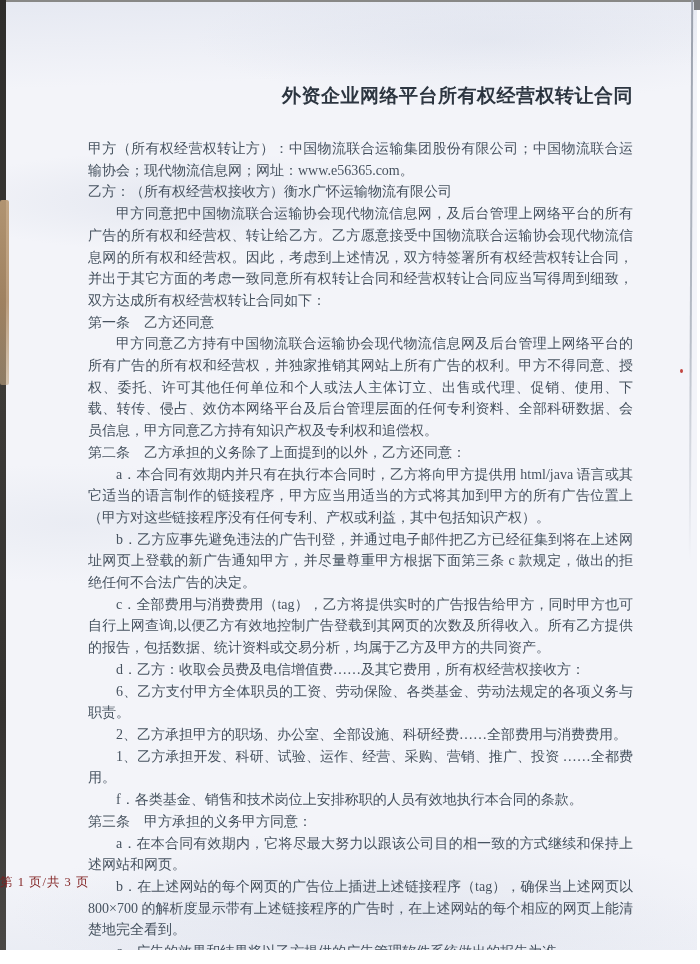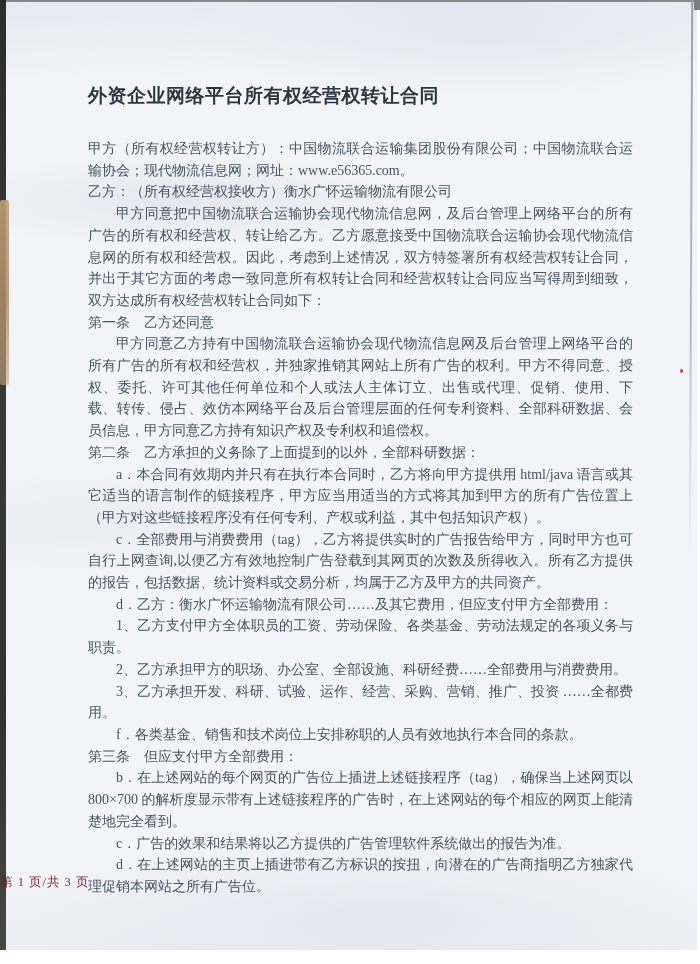--- a/index.html
+++ b/index.html
@@ -57,21 +57,21 @@
     position:absolute;left:0;top:950px;width:700px;height:14px;background:#ffffff;
   }
 
   
   .text-block{
     position:absolute;left:88px;top:84px;width:545px;
     color:#46525f;
   }
   h1.title{
     font-size:19px;line-height:24px;font-weight:bold;
-    color:#2c3540;text-align:left;margin:0 0 30px 0;letter-spacing:0.5px;
+    color:#2c3540;text-align:right;margin:0 0 30px 0;letter-spacing:0.5px;
   }
   .body p{
     margin:0;font-size:14px;line-height:21.7px;
     text-align:justify;
     color:#46525f;
   }
   .body p.ind{text-indent:2em;}
   .footer{
     position:absolute;left:0;top:874px;width:584px;
     text-align:left;font-size:12.5px;color:#7f1d1d;letter-spacing:1px;
@@ -90,29 +90,31 @@
   <div class="red-speck"></div>
 
   <div class="text-block">
     <h1 class="title">外资企业网络平台所有权经营权转让合同</h1>
     <div class="body">
       <p>甲方（所有权经营权转让方）：中国物流联合运输集团股份有限公司；中国物流联合运输协会；现代物流信息网；网址：www.e56365.com。</p>
       <p>乙方：（所有权经营权接收方）衡水广怀运输物流有限公司</p>
       <p class="ind">甲方同意把中国物流联合运输协会现代物流信息网，及后台管理上网络平台的所有广告的所有权和经营权、转让给乙方。乙方愿意接受中国物流联合运输协会现代物流信息网的所有权和经营权。因此，考虑到上述情况，双方特签署所有权经营权转让合同，并出于其它方面的考虑一致同意所有权转让合同和经营权转让合同应当写得周到细致，双方达成所有权经营权转让合同如下：</p>
       <p>第一条　乙方还同意</p>
       <p class="ind">甲方同意乙方持有中国物流联合运输协会现代物流信息网及后台管理上网络平台的所有广告的所有权和经营权，并独家推销其网站上所有广告的权利。甲方不得同意、授权、委托、许可其他任何单位和个人或法人主体订立、出售或代理、促销、使用、下载、转传、侵占、效仿本网络平台及后台管理层面的任何专利资料、全部科研数据、会员信息，甲方同意乙方持有知识产权及专利权和追偿权。</p>
-      <p>第二条　乙方承担的义务除了上面提到的以外，全部科研数据：</p>
+      <p>第二条　乙方承担的义务除了上面提到的以外，乙方还同意：</p>
       <p class="ind">a．本合同有效期内并只有在执行本合同时，乙方将向甲方提供用 html/java 语言或其它适当的语言制作的链接程序，甲方应当用适当的方式将其加到甲方的所有广告位置上（甲方对这些链接程序没有任何专利、产权或利益，其中包括知识产权）。</p>
+      <p class="ind">b．乙方应事先避免违法的广告刊登，并通过电子邮件把乙方已经征集到将在上述网址网页上登载的新广告通知甲方，并尽量尊重甲方根据下面第三条 c 款规定，做出的拒绝任何不合法广告的决定。</p>
       <p class="ind">c．全部费用与消费费用（tag），乙方将提供实时的广告报告给甲方，同时甲方也可自行上网查询,以便乙方有效地控制广告登载到其网页的次数及所得收入。所有乙方提供的报告，包括数据、统计资料或交易分析，均属于乙方及甲方的共同资产。</p>
-      <p class="ind">d．乙方：衡水广怀运输物流有限公司……及其它费用，但应支付甲方全部费用：</p>
-      <p class="ind">1、乙方支付甲方全体职员的工资、劳动保险、各类基金、劳动法规定的各项义务与职责。</p>
+      <p class="ind">d．乙方：收取会员费及电信增值费……及其它费用，所有权经营权接收方：</p>
+      <p class="ind">6、乙方支付甲方全体职员的工资、劳动保险、各类基金、劳动法规定的各项义务与职责。</p>
       <p class="ind">2、乙方承担甲方的职场、办公室、全部设施、科研经费……全部费用与消费费用。</p>
-      <p class="ind">3、乙方承担开发、科研、试验、运作、经营、采购、营销、推广、投资 ……全都费用。</p>
+      <p class="ind">1、乙方承担开发、科研、试验、运作、经营、采购、营销、推广、投资 ……全都费用。</p>
       <p class="ind">f．各类基金、销售和技术岗位上安排称职的人员有效地执行本合同的条款。</p>
-      <p>第三条　但应支付甲方全部费用：</p>
+      <p>第三条　甲方承担的义务甲方同意：</p>
+      <p class="ind">a．在本合同有效期内，它将尽最大努力以跟该公司目的相一致的方式继续和保持上述网站和网页。</p>
       <p class="ind">b．在上述网站的每个网页的广告位上插进上述链接程序（tag），确保当上述网页以800×700 的解析度显示带有上述链接程序的广告时，在上述网站的每个相应的网页上能清楚地完全看到。</p>
       <p class="ind">c．广告的效果和结果将以乙方提供的广告管理软件系统做出的报告为准。</p>
       <p class="ind">d．在上述网站的主页上插进带有乙方标识的按扭，向潜在的广告商指明乙方独家代理促销本网站之所有广告位。</p>
 
     </div>
   </div>
 
   <div class="footer">第 1 页/共 3 页</div>
   <div class="bottom-white"></div>
 </div>

